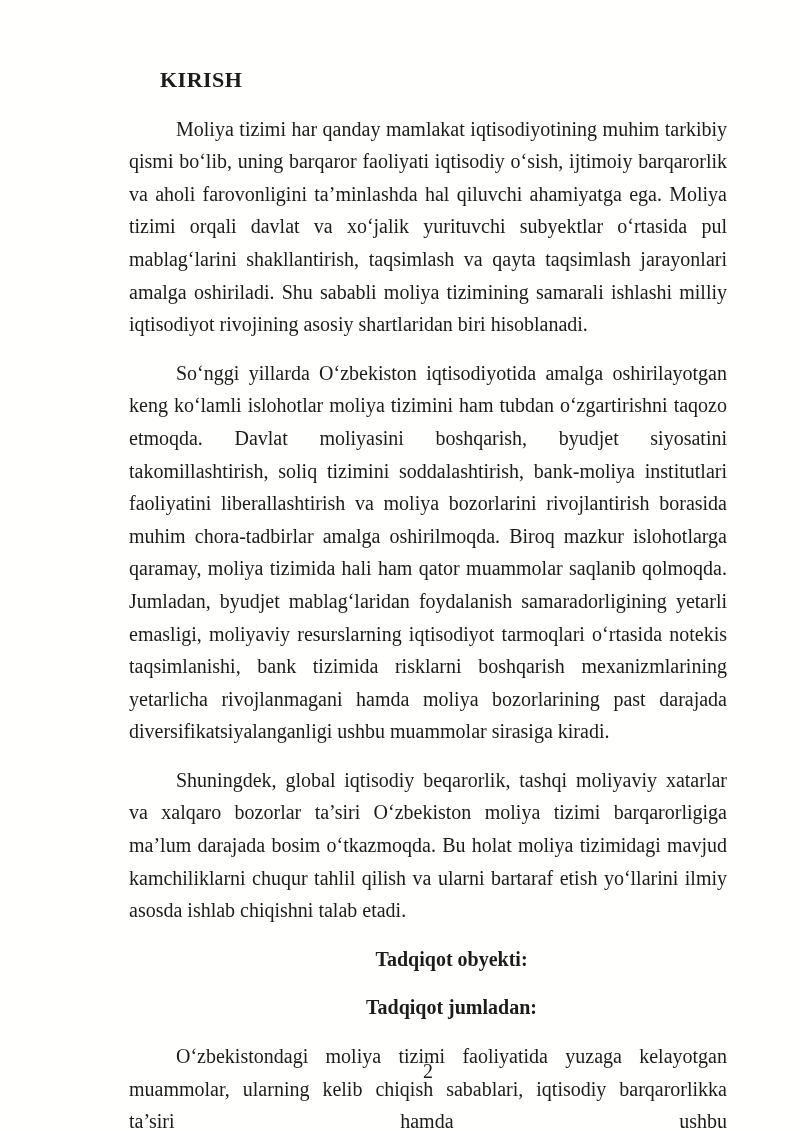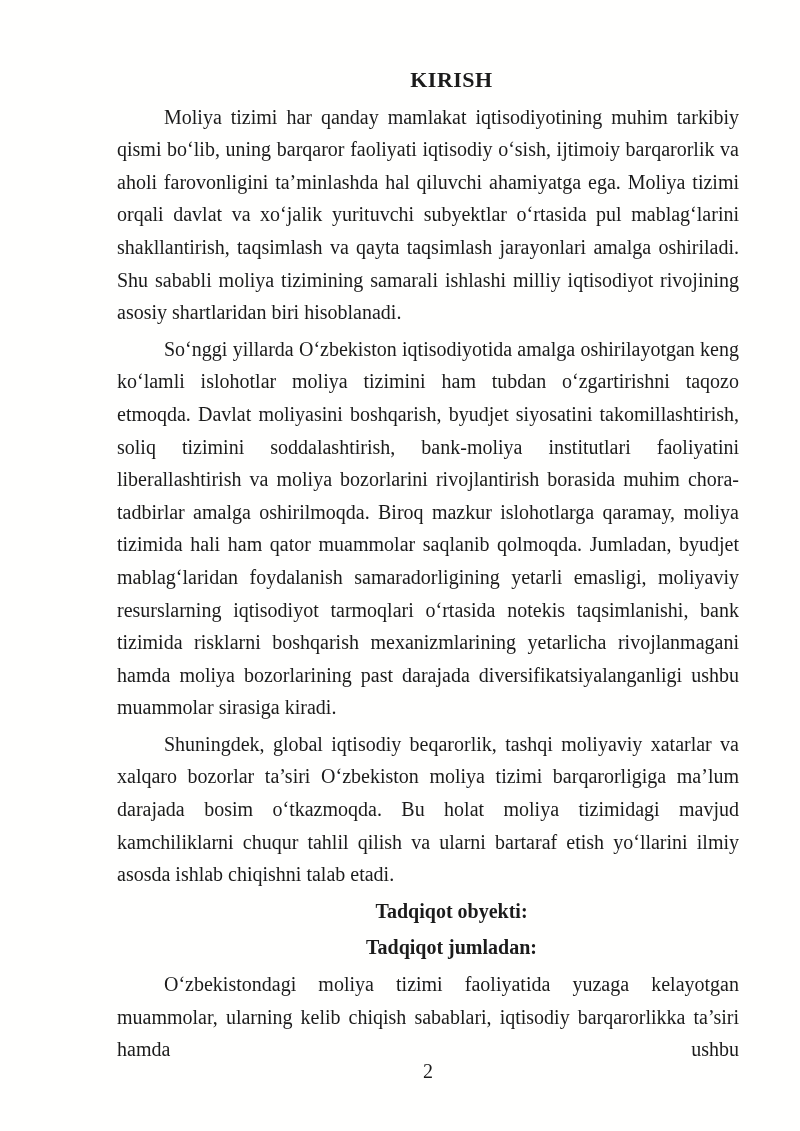--- a/index.html
+++ b/index.html
@@ -17,31 +17,31 @@
   }
   .content {
     position: absolute;
     left: 113px;
     top: 64px;
     width: 630px;
   }
   .doc-title {
     font-size: 22px;
     font-weight: bold;
-    text-align: center;
+    text-align: left;
     text-indent: 47px;
     line-height: 32.6px;
     letter-spacing: 0.5px;
   }
   .paragraphs p {
     font-size: 20px;
     line-height: 32.6px;
     text-align: justify;
     text-indent: 47px;
-    margin: 4px;
+    margin: 16px;
   }
   .paragraphs p.heading {
     font-weight: bold;
     text-align: center;
   }
   .paragraphs p.continues {
     text-align-last: justify;
   }
   .page-number {
     position: absolute;

